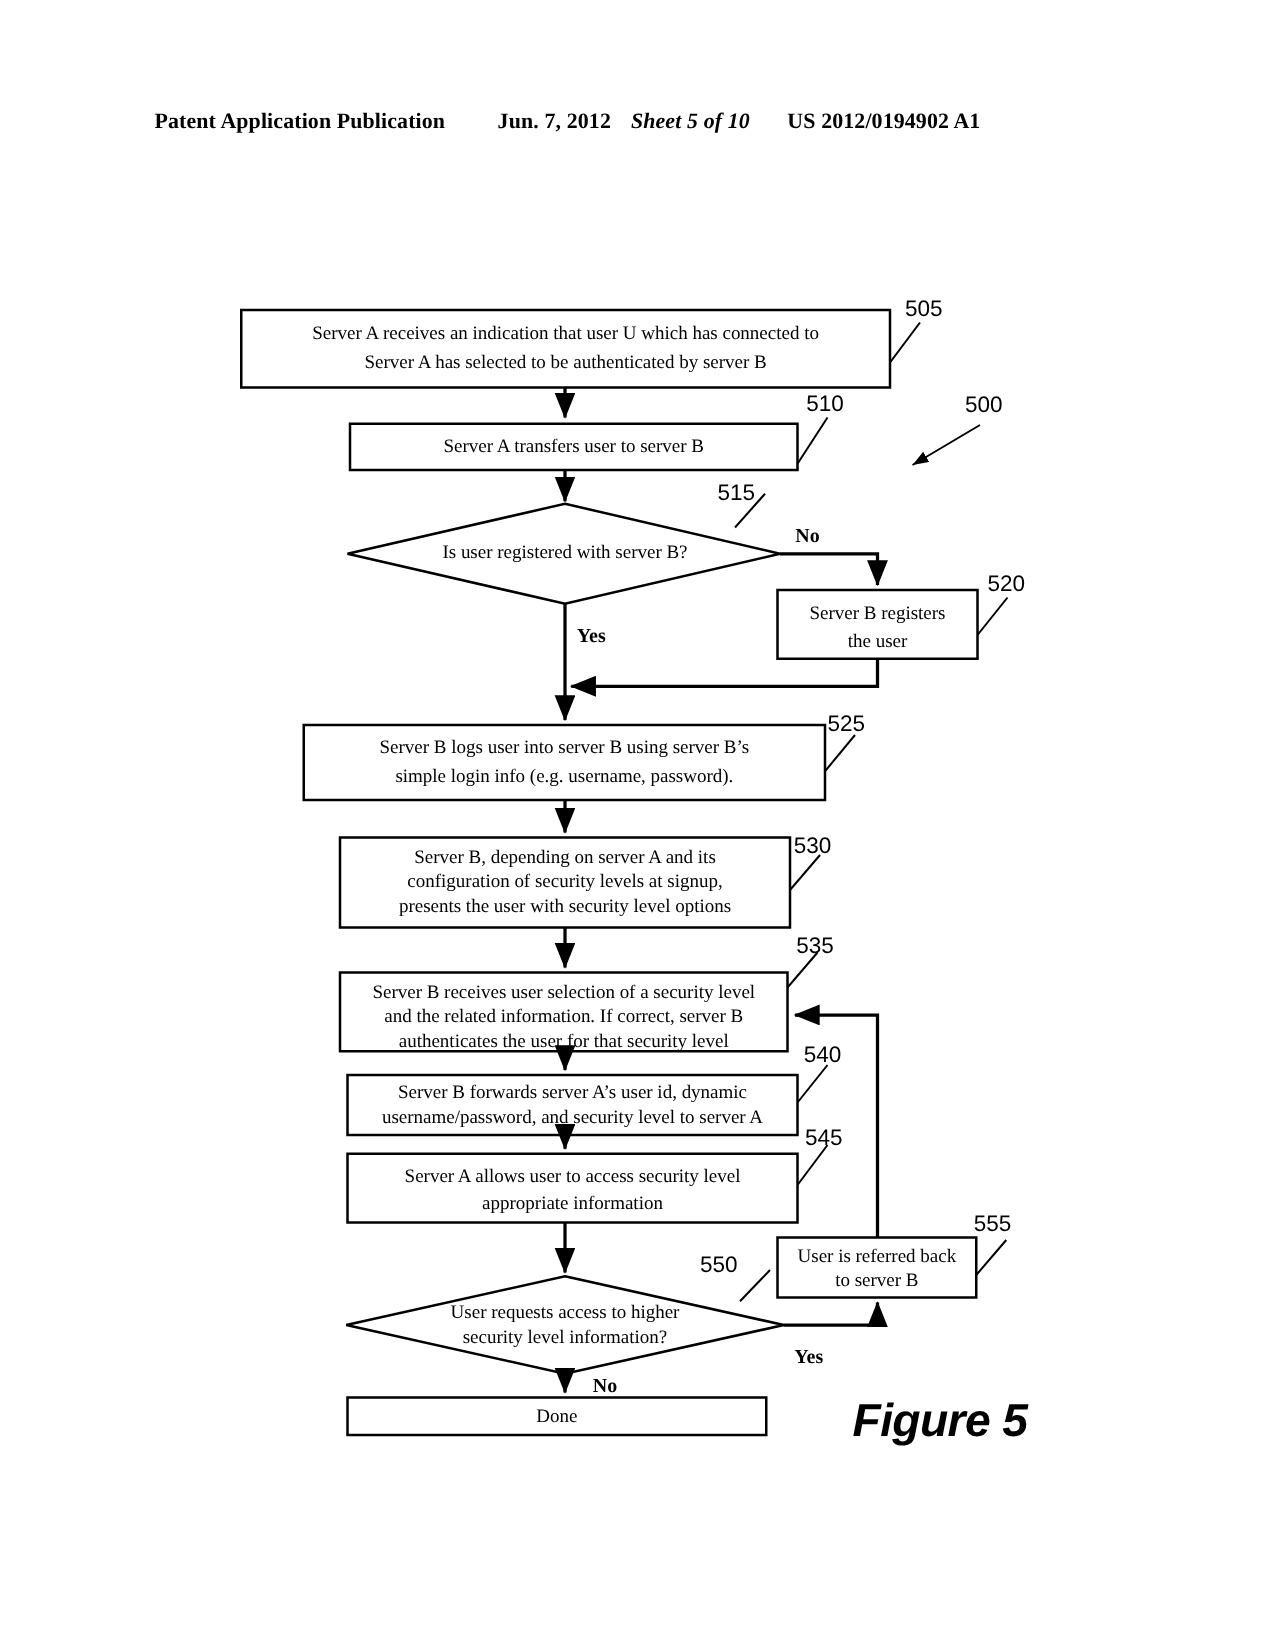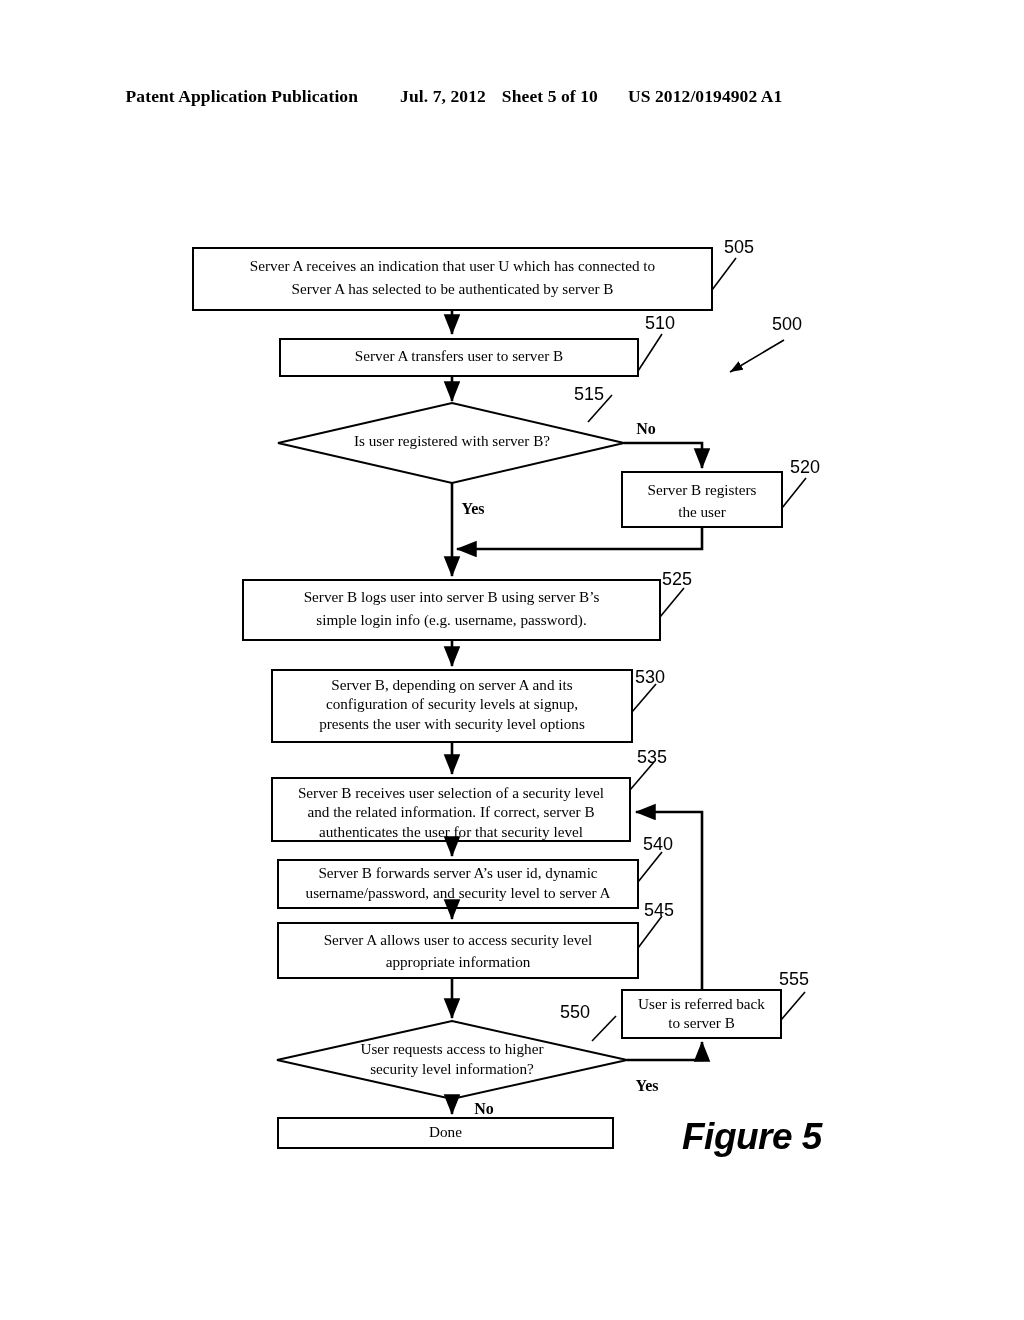--- a/index.html
+++ b/index.html
@@ -25,21 +25,21 @@
     display: flex;
     justify-content: center;
     align-items: baseline;
     font-weight: bold;
     font-size: 17.5px;
     letter-spacing: 0.1px;
     white-space: nowrap;
   }
   .hdr-pub   { margin-right: 42px; }
   .hdr-date  { margin-right: 16px; }
-  .hdr-sheet { margin-right: 30px; }
+  .hdr-sheet { margin-right: 30px; font-style: italic; }
   .hdr-num   { }
 
   
   #flow-svg {
     position: absolute;
     top: 0;
     left: 0;
   }
 
   .node-text {
@@ -98,21 +98,21 @@
     stroke: #000000;
     stroke-width: 1.6;
     fill: none;
   }
 </style>
 </head>
 <body>
 
 <div class="page-header">
   <span class="hdr-pub">Patent Application Publication</span>
-  <span class="hdr-date">Jul. 7, 2012</span>
+  <span class="hdr-date">Jun. 7, 2012</span>
   <span class="hdr-sheet">Sheet 5 of 10</span>
   <span class="hdr-num">US 2012/0194902 A1</span>
 </div>
 
 <svg id="flow-svg" width="1024" height="1320" viewBox="0 0 1024 1320">
   <defs>
     <marker id="arrowhead" markerWidth="9" markerHeight="9" refX="7.6" refY="3.2" orient="auto" markerUnits="strokeWidth">
       <path d="M0,0 L8,3.2 L0,6.4 z" fill="#000"></path>
     </marker>
     <marker id="arrowthin" markerWidth="10" markerHeight="10" refX="8" refY="3" orient="auto" markerUnits="strokeWidth">

